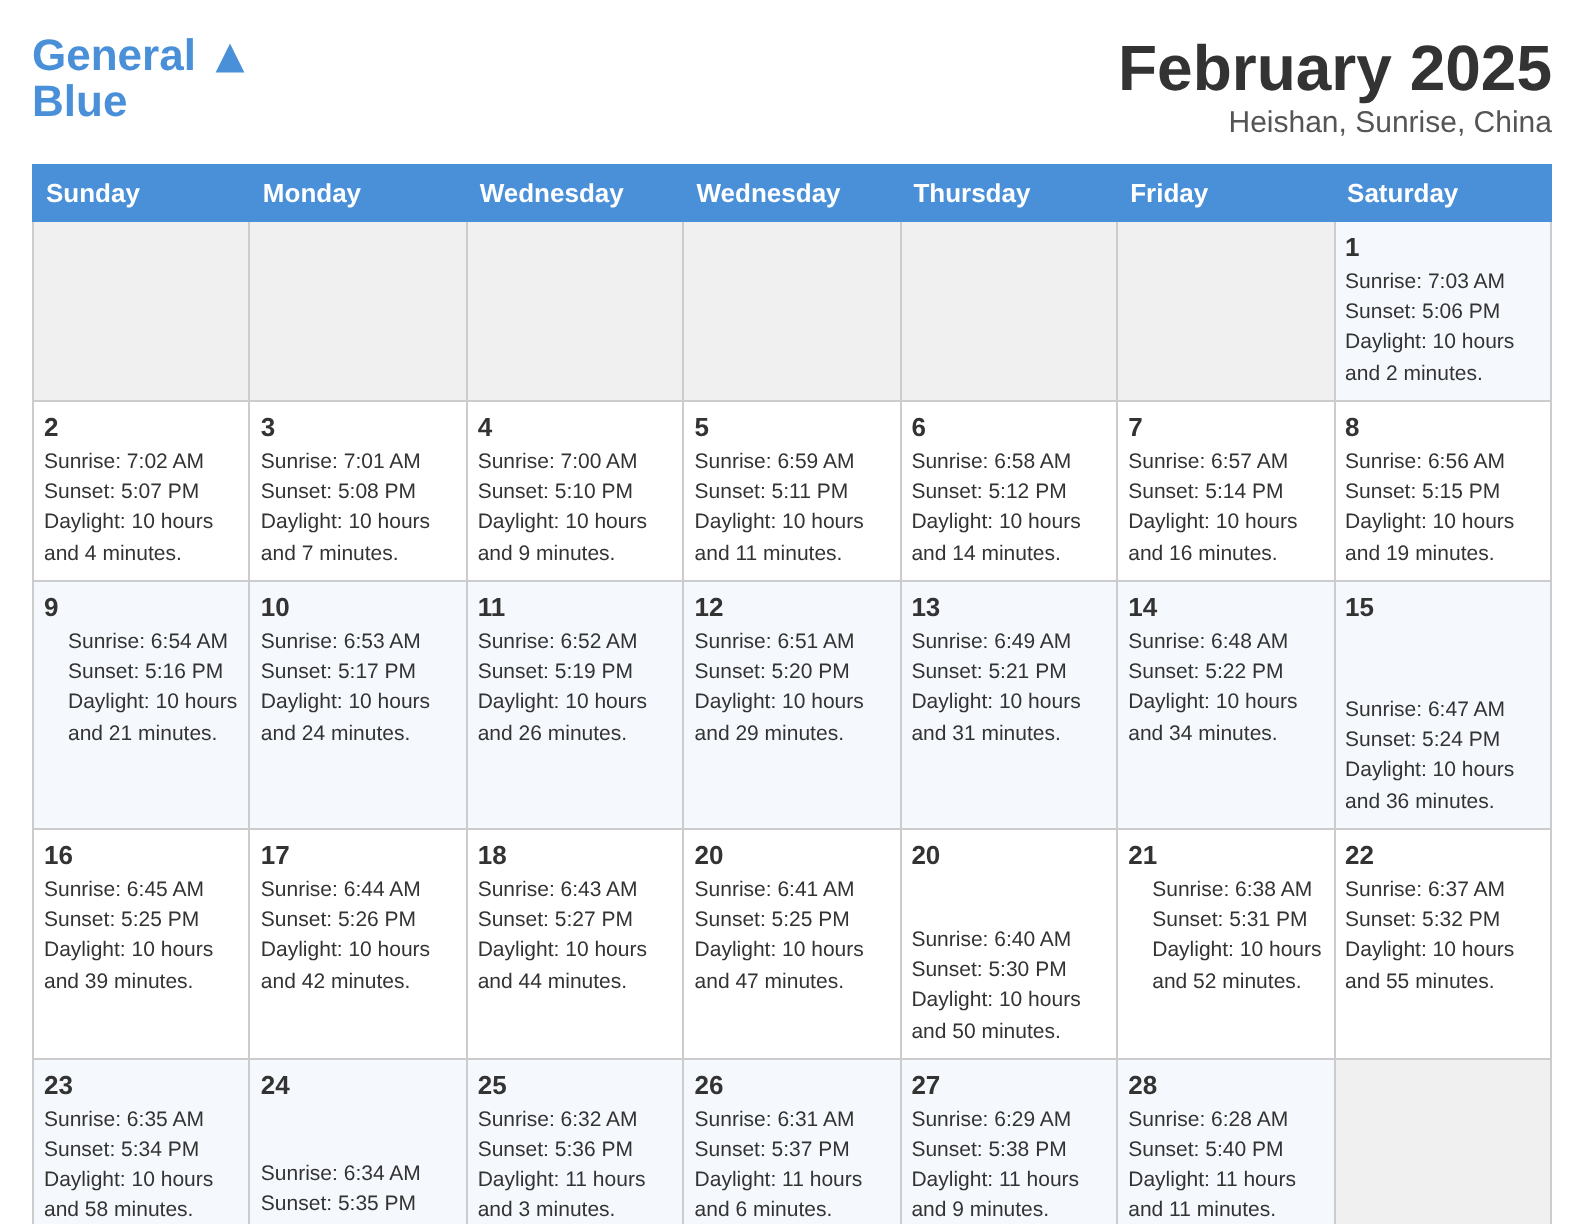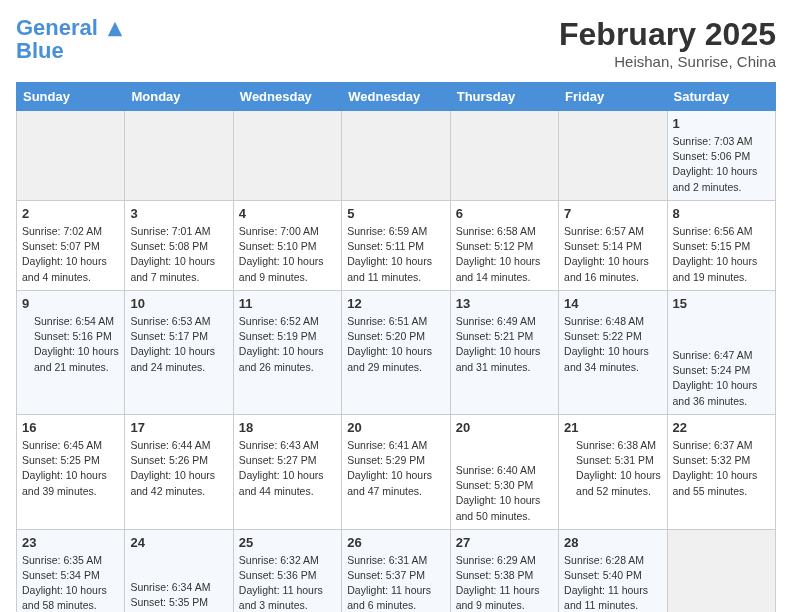--- a/index.html
+++ b/index.html
@@ -243,21 +243,21 @@
         </td>
         <td>
           <span class="day-number">18</span>
           <div class="day-info" style="white-space: pre-line;">Sunrise: 6:43 AM
 Sunset: 5:27 PM
 Daylight: 10 hours and 44 minutes.</div>
         </td>
         <td>
           <span class="day-number">20</span>
           <div class="day-info" style="white-space: pre-line;">Sunrise: 6:41 AM
-Sunset: 5:29 PM
+Sunset: 5:25 PM
 Daylight: 10 hours and 47 minutes.</div>
         </td>
         <td>
           <span class="day-number">20</span>
           <div class="day-info" style="white-space: pre-line; margin-top: 28px;">Sunrise: 6:40 AM
 Sunset: 5:30 PM
 Daylight: 10 hours and 50 minutes.</div>
         </td>
         <td>
           <span class="day-number">21</span>

